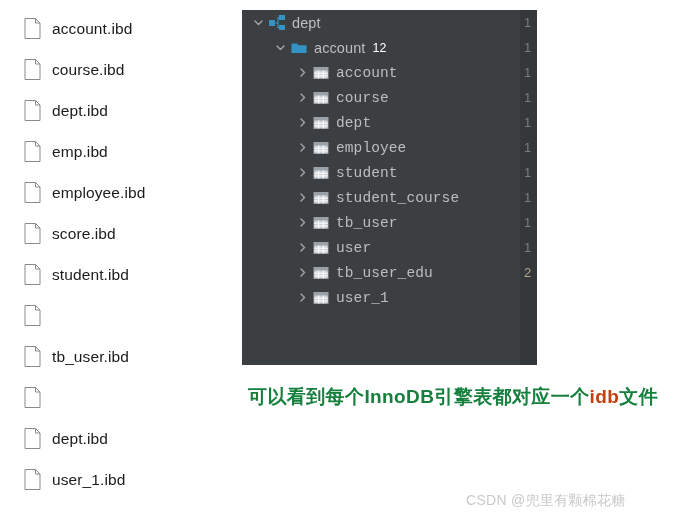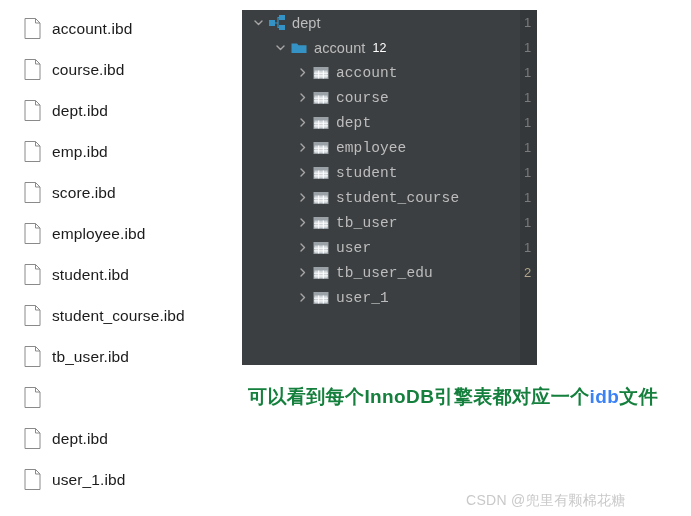--- a/index.html
+++ b/index.html
@@ -120,21 +120,21 @@
   #annotation {
     position: absolute;
     left: 248px;
     top: 384px;
     font-size: 19px;
     font-weight: bold;
     letter-spacing: 0.4px;
     white-space: nowrap;
   }
   #annotation .ann-red { color: #15803d; }
-  #annotation .ann-green { color: #3b82f6; }
+  #annotation .ann-green { color: #c2410c; }
 
   
   #watermark {
     position: absolute;
     left: 466px;
     top: 492px;
     font-size: 14px;
     color: #c9c9c9;
     white-space: nowrap;
     letter-spacing: 0.3px;
@@ -180,48 +180,47 @@
       </span>
       <span class="file-name">emp.ibd</span>
     </div>
     <div class="file-row">
       <span class="file-icon">
         <svg width="17" height="21" viewBox="0 0 17 21">
           <path d="M1 0.5 L11.5 0.5 L16 5 L16 20.5 L1 20.5 Z" fill="#ffffff" stroke="#8a8a8a" stroke-width="1"></path>
           <path d="M11.5 0.5 L11.5 5 L16 5" fill="none" stroke="#8a8a8a" stroke-width="1"></path>
         </svg>
       </span>
+      <span class="file-name">employee.ibd</span>
+    </div>
+    <div class="file-row">
+      <span class="file-icon">
+        <svg width="17" height="21" viewBox="0 0 17 21">
+          <path d="M1 0.5 L11.5 0.5 L16 5 L16 20.5 L1 20.5 Z" fill="#ffffff" stroke="#8a8a8a" stroke-width="1"></path>
+          <path d="M11.5 0.5 L11.5 5 L16 5" fill="none" stroke="#8a8a8a" stroke-width="1"></path>
+        </svg>
+      </span>
       <span class="file-name">score.ibd</span>
     </div>
     <div class="file-row">
       <span class="file-icon">
         <svg width="17" height="21" viewBox="0 0 17 21">
           <path d="M1 0.5 L11.5 0.5 L16 5 L16 20.5 L1 20.5 Z" fill="#ffffff" stroke="#8a8a8a" stroke-width="1"></path>
           <path d="M11.5 0.5 L11.5 5 L16 5" fill="none" stroke="#8a8a8a" stroke-width="1"></path>
         </svg>
       </span>
-      <span class="file-name">employee.ibd</span>
-    </div>
-    <div class="file-row">
-      <span class="file-icon">
-        <svg width="17" height="21" viewBox="0 0 17 21">
-          <path d="M1 0.5 L11.5 0.5 L16 5 L16 20.5 L1 20.5 Z" fill="#ffffff" stroke="#8a8a8a" stroke-width="1"></path>
-          <path d="M11.5 0.5 L11.5 5 L16 5" fill="none" stroke="#8a8a8a" stroke-width="1"></path>
-        </svg>
-      </span>
       <span class="file-name">student.ibd</span>
     </div>
     <div class="file-row">
       <span class="file-icon">
         <svg width="17" height="21" viewBox="0 0 17 21">
           <path d="M1 0.5 L11.5 0.5 L16 5 L16 20.5 L1 20.5 Z" fill="#ffffff" stroke="#8a8a8a" stroke-width="1"></path>
           <path d="M11.5 0.5 L11.5 5 L16 5" fill="none" stroke="#8a8a8a" stroke-width="1"></path>
         </svg>
       </span>
-      <span class="file-name">student_course.ibd</span>
     </div>
     <div class="file-row">
       <span class="file-icon">
         <svg width="17" height="21" viewBox="0 0 17 21">
           <path d="M1 0.5 L11.5 0.5 L16 5 L16 20.5 L1 20.5 Z" fill="#ffffff" stroke="#8a8a8a" stroke-width="1"></path>
           <path d="M11.5 0.5 L11.5 5 L16 5" fill="none" stroke="#8a8a8a" stroke-width="1"></path>
         </svg>
       </span>
       <span class="file-name">tb_user.ibd</span>
     </div>

